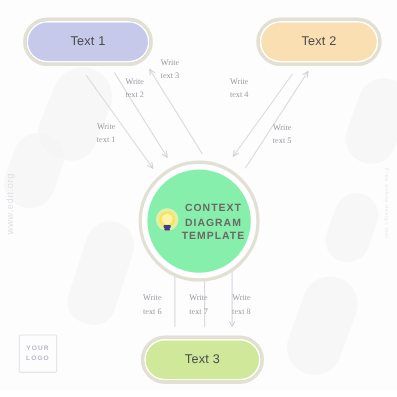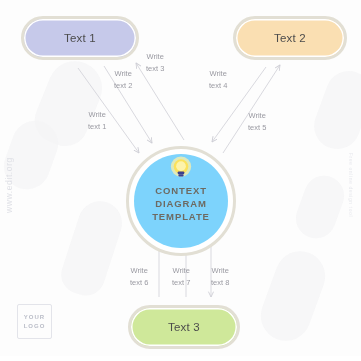--- a/index.html
+++ b/index.html
@@ -143,25 +143,25 @@
     border: 3px solid #e2dfd4;
     box-sizing: border-box;
     background: #ffffff;
     display: flex;
     align-items: center;
     justify-content: center;
   }
   #hub-inner {
     width: 94px; height: 94px;
     border-radius: 50%;
-    background: #7dd3fc;
-    display: flex;
-    flex-direction: column;
-    align-items: center;
-    justify-content: flex-start;
+    background: #86efac;
+    display: flex;
+    flex-direction: row;
+    align-items: center;
+    justify-content: center;
     padding-top: 2px;
     box-sizing: border-box;
   }
   #hub-title {
     font-size: 9.5px;
     font-weight: bold;
     line-height: 1.35;
     letter-spacing: .9px;
     color: #6d6a62;
     text-align: center;
@@ -181,21 +181,22 @@
     pointer-events: none;
   }
 
   
   .conn-label {
     position: absolute;
     font-size: 7.5px;
     line-height: 1.55;
     color: #9a9aa2;
     white-space: pre-line;
-    text-align: center;
+    text-align: right;
+    font-family: Liberation Serif, serif;
   }
   #lbl-1 { left: 88px;  top: 109px; }
   #lbl-2 { left: 114px; top: 68px;  }
   #lbl-3 { left: 146px; top: 51px;  }
   #lbl-4 { left: 209px; top: 68px;  }
   #lbl-5 { left: 248px; top: 110px; }
   #lbl-6 { left: 130px; top: 265px; }
   #lbl-7 { left: 172px; top: 265px; }
   #lbl-8 { left: 211px; top: 265px; }
 </style>

